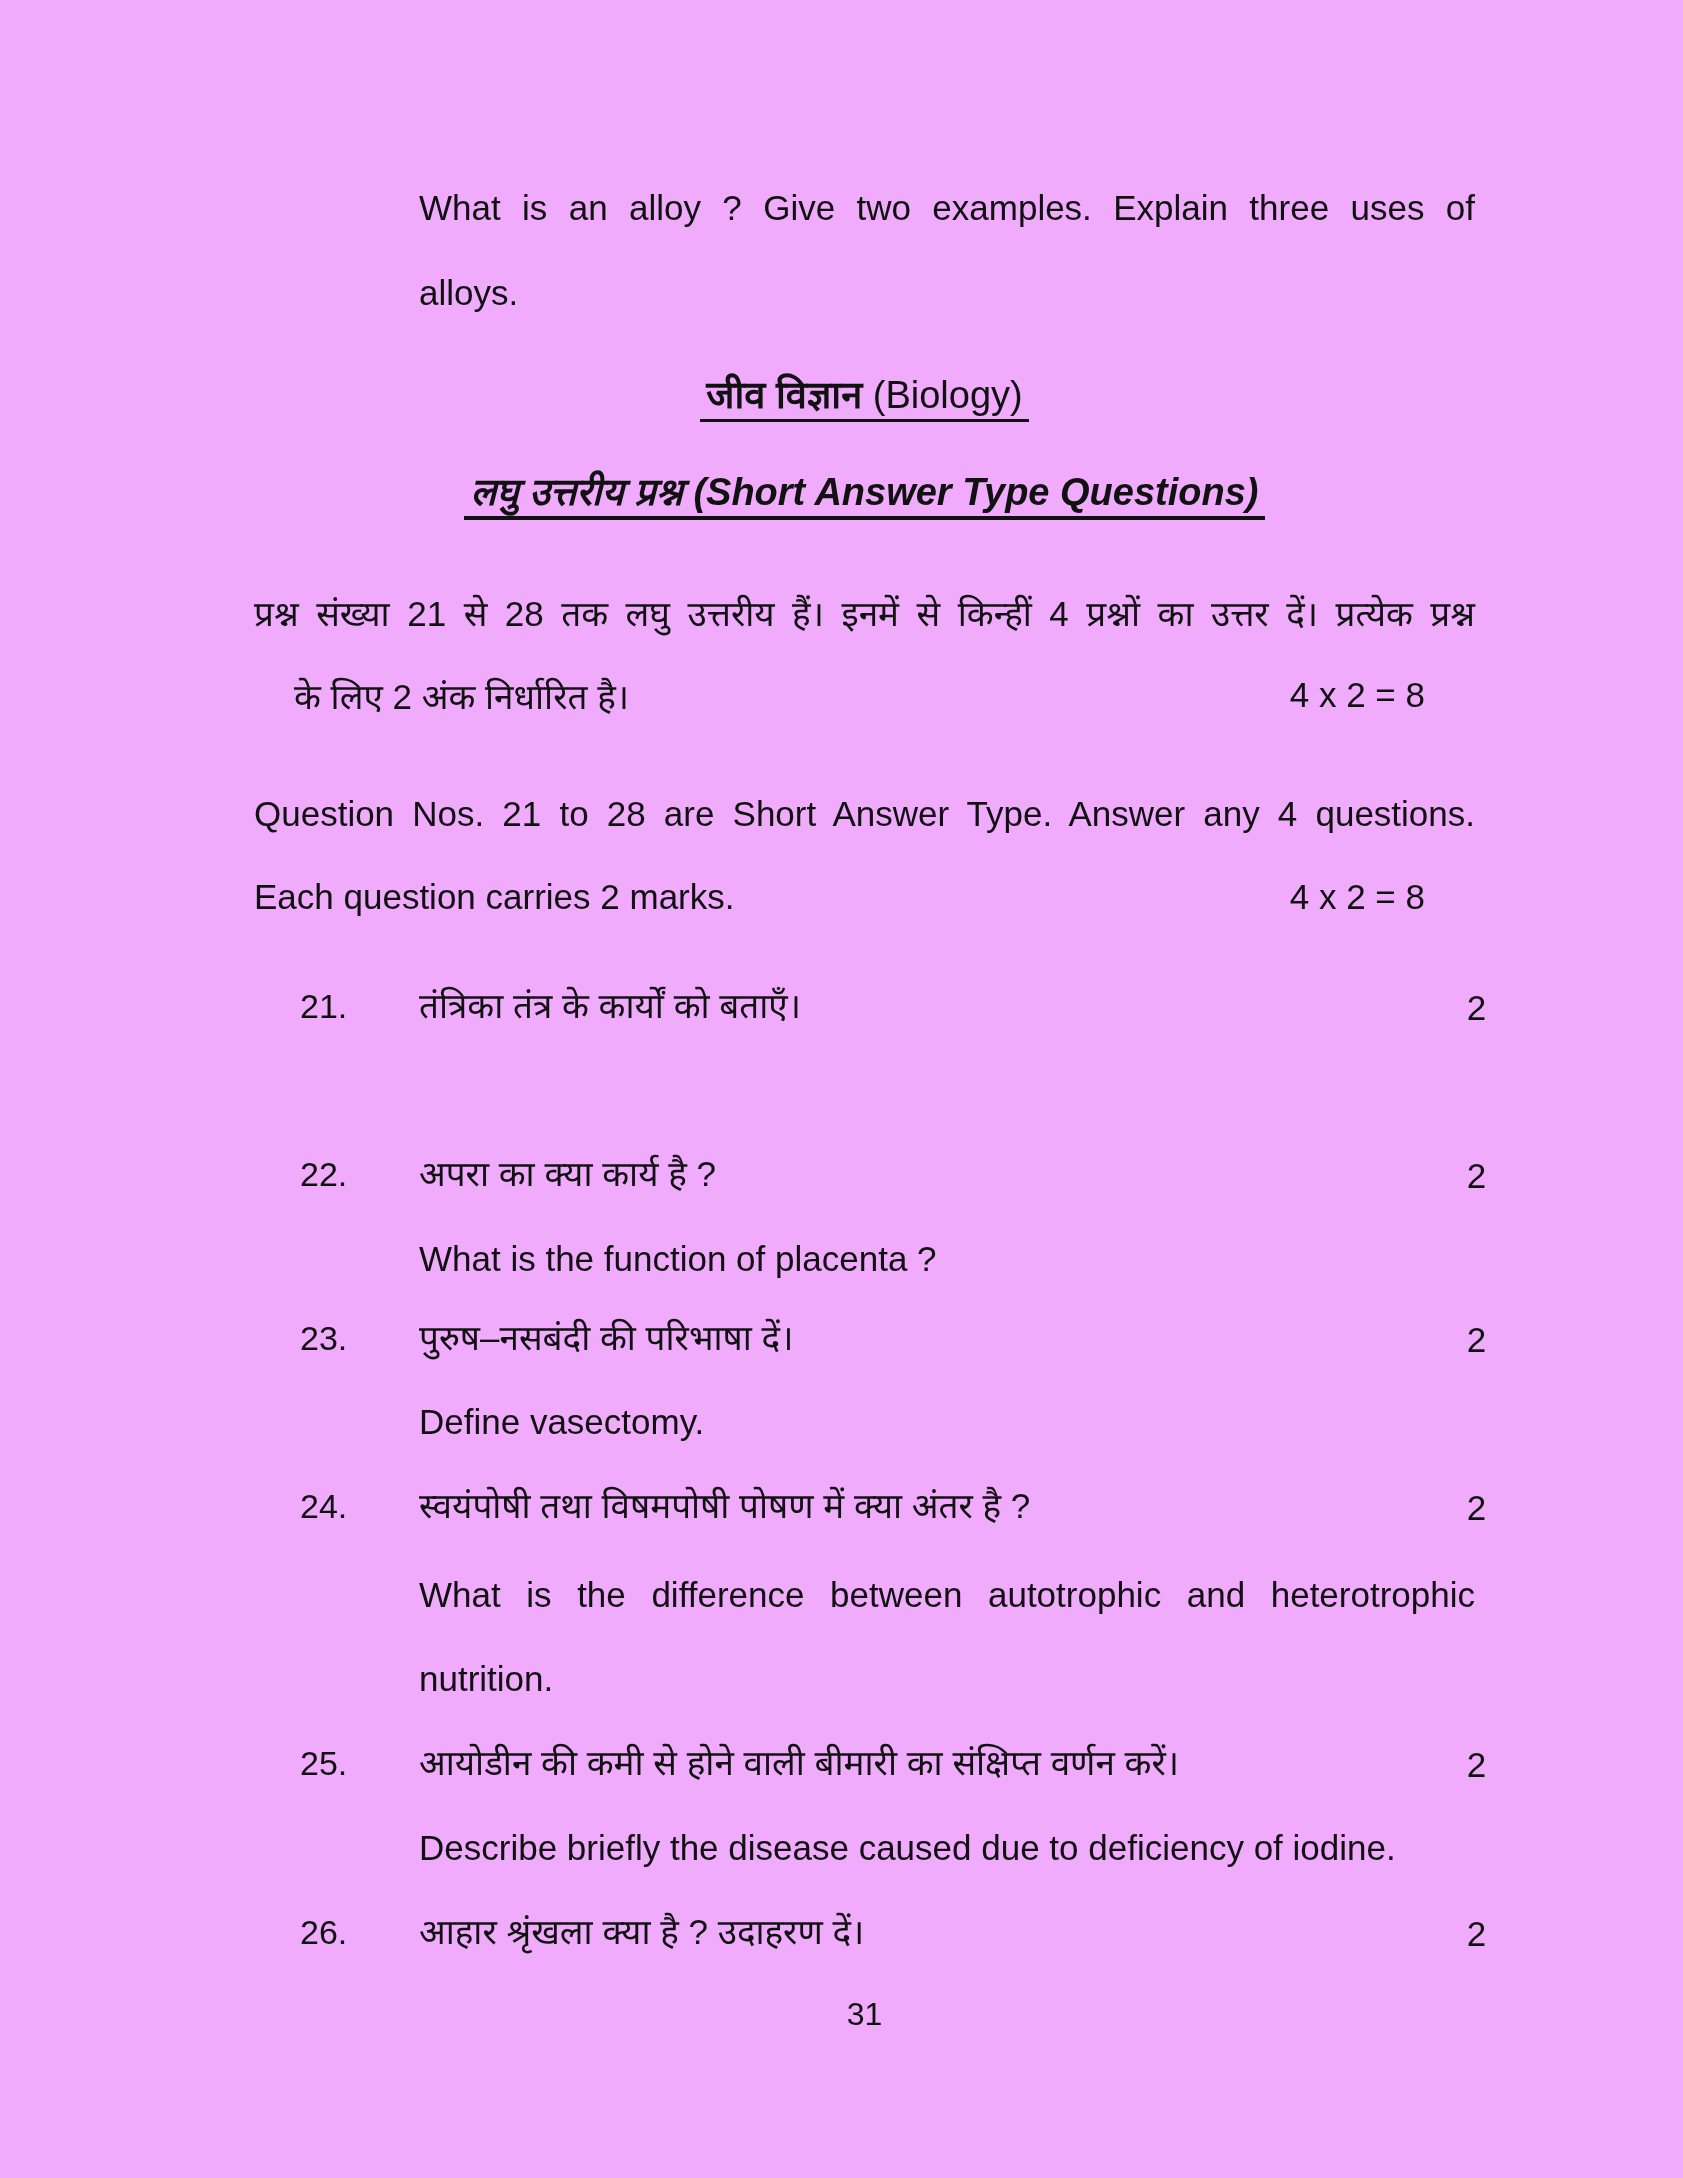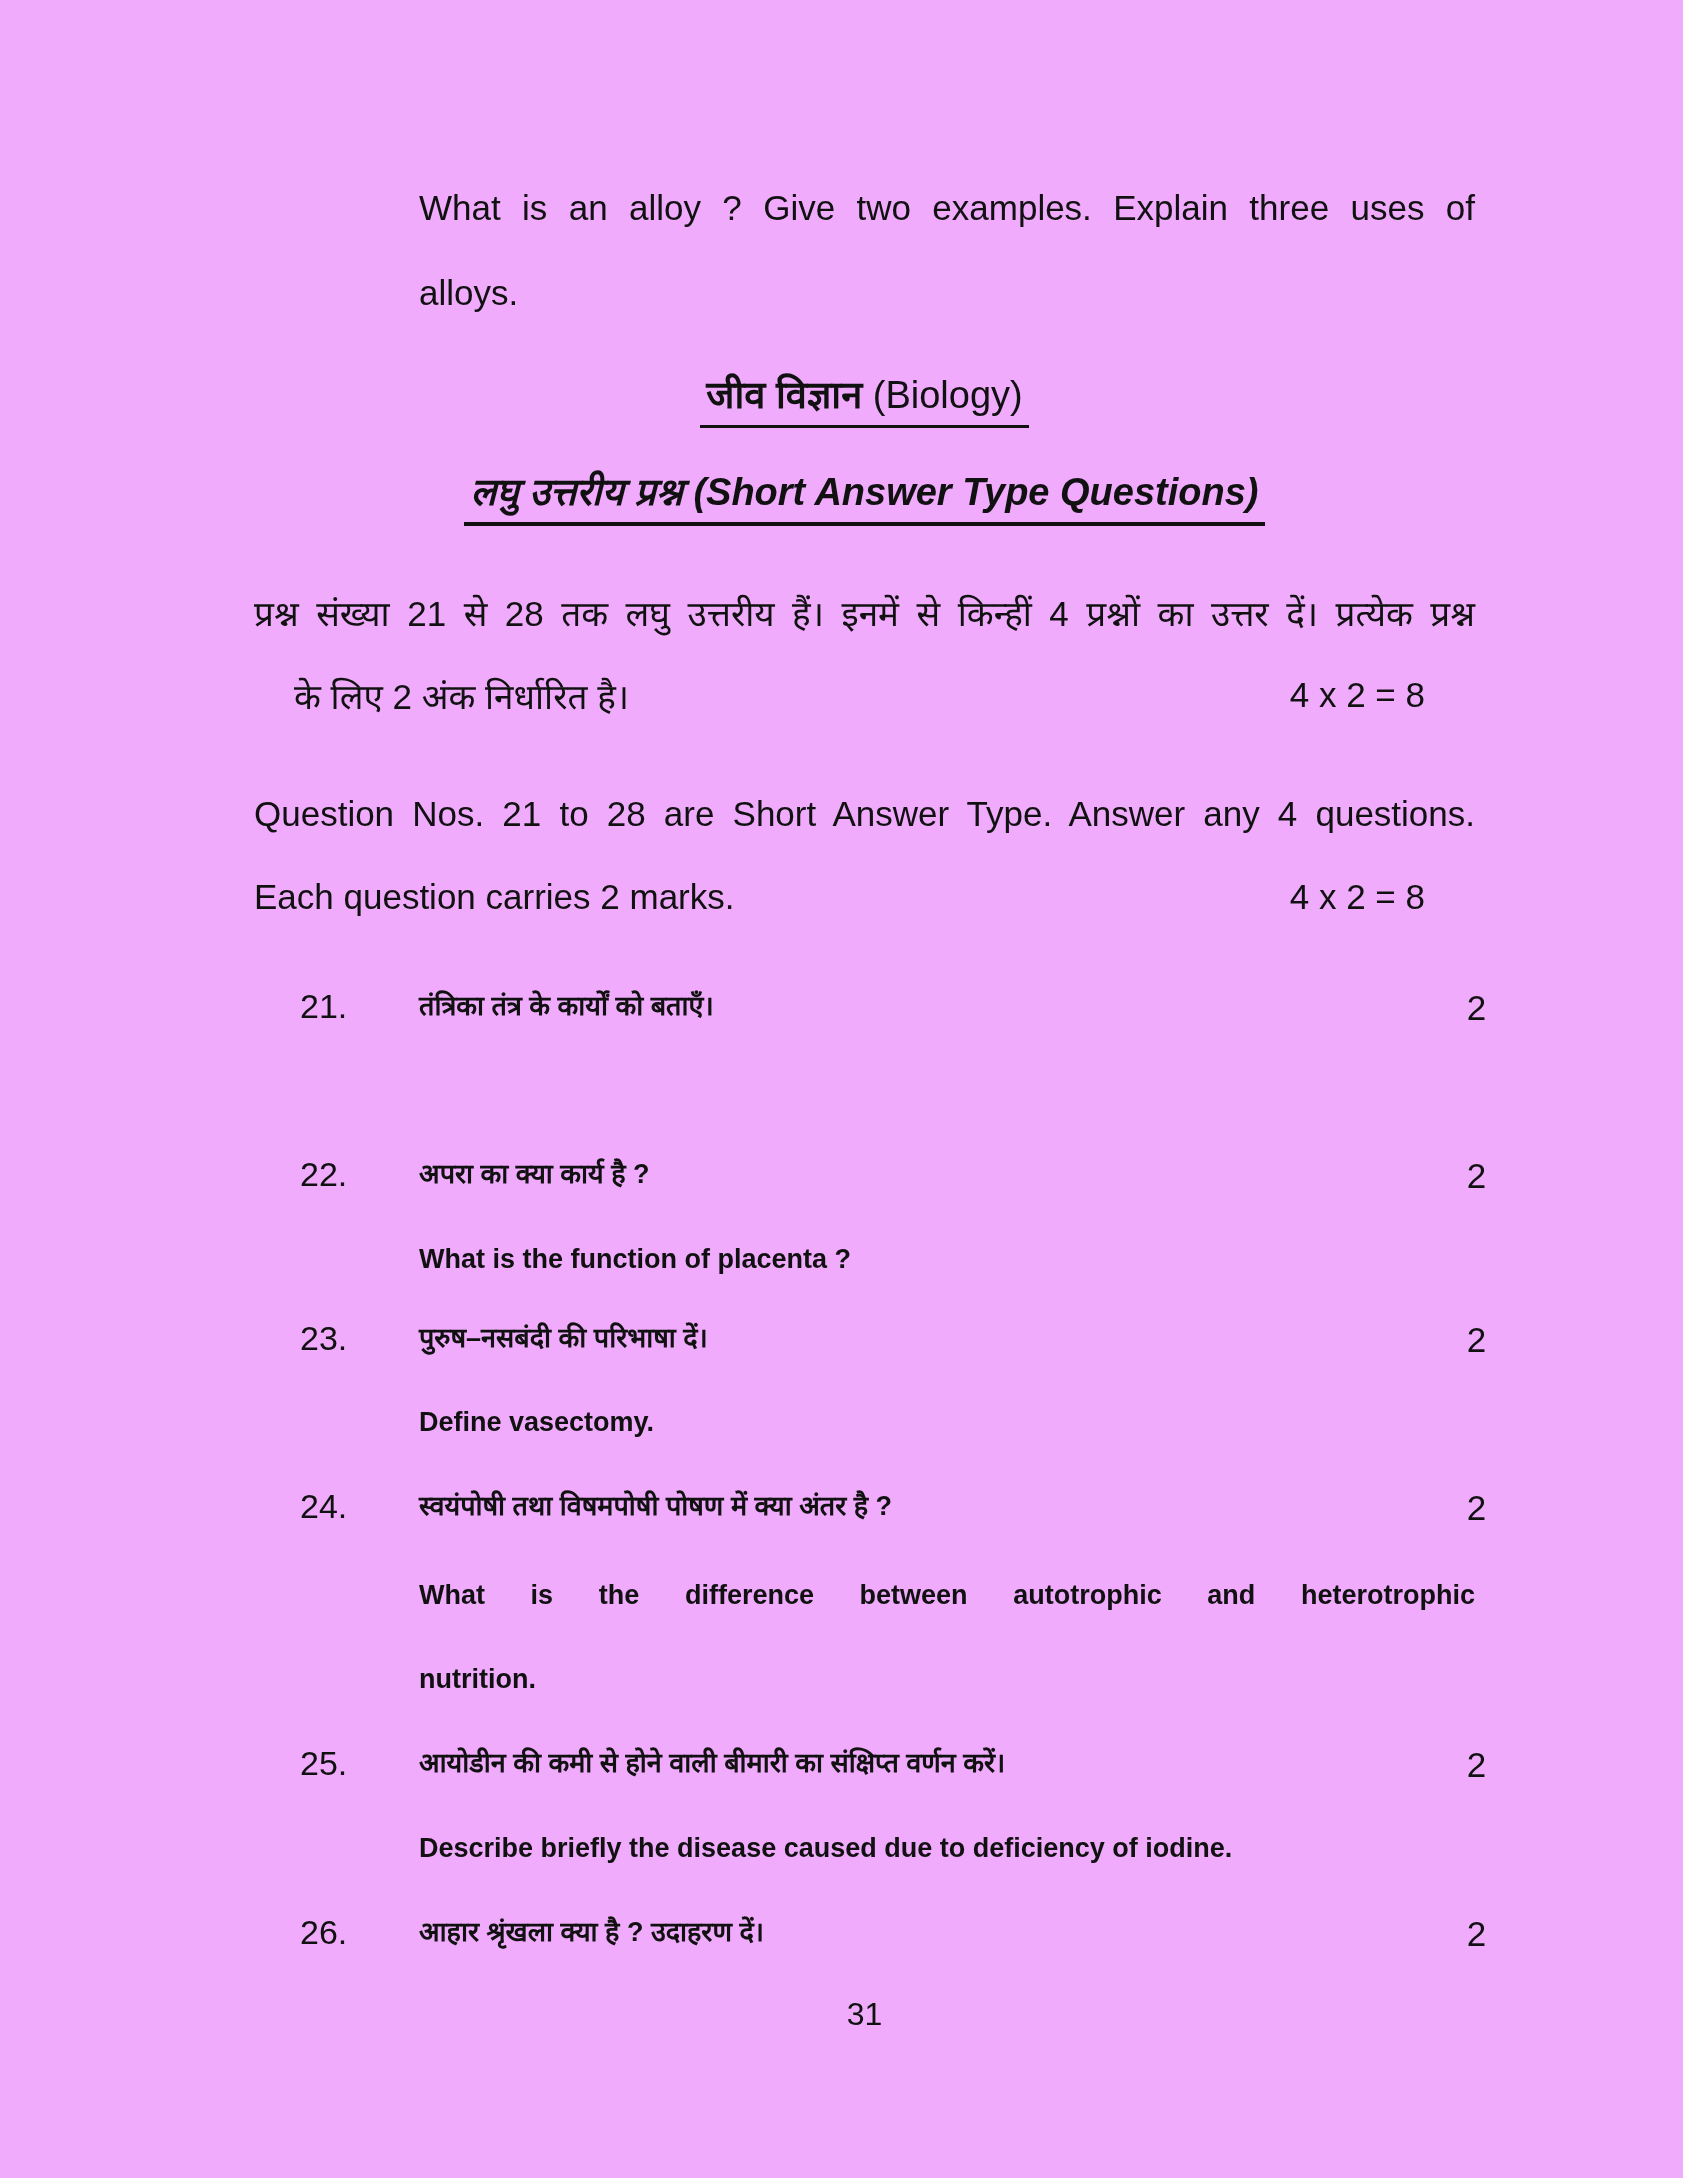--- a/index.html
+++ b/index.html
@@ -30,21 +30,21 @@
   }
   .heading-wrap {
     position: absolute;
     left: 254px;
     right: 208px;
     text-align: center;
   }
   .heading-inner {
     display: inline-block;
     border-bottom: 4px solid #111111;
-    padding: 0 6px 7px 6px;
+    padding: 0 6px 1px 6px;
     font-size: 38px;
     line-height: 46px;
     white-space: nowrap;
   }
   .hi-bold { font-weight: bold; }
   .en-bold { font-weight: bold; }
   .marks-cell {
     position: absolute;
     left: 1447px;
     width: 59px;
@@ -65,24 +65,23 @@
     position: absolute;
     left: 300px;
     width: 89px;
     font-size: 34px;
     line-height: 48px;
   }
   .qtext {
     position: absolute;
     left: 419px;
     width: 1056px;
-    font-size: 27px;
+    font-size: 35px;
     line-height: 48px;
     white-space: nowrap;
-    font-weight: bold;
   }
   .qtext.just { white-space: normal; }
   .page-number {
     position: absolute;
     left: 254px;
     right: 208px;
     text-align: center;
     font-size: 32px;
     line-height: 44px;
   }

